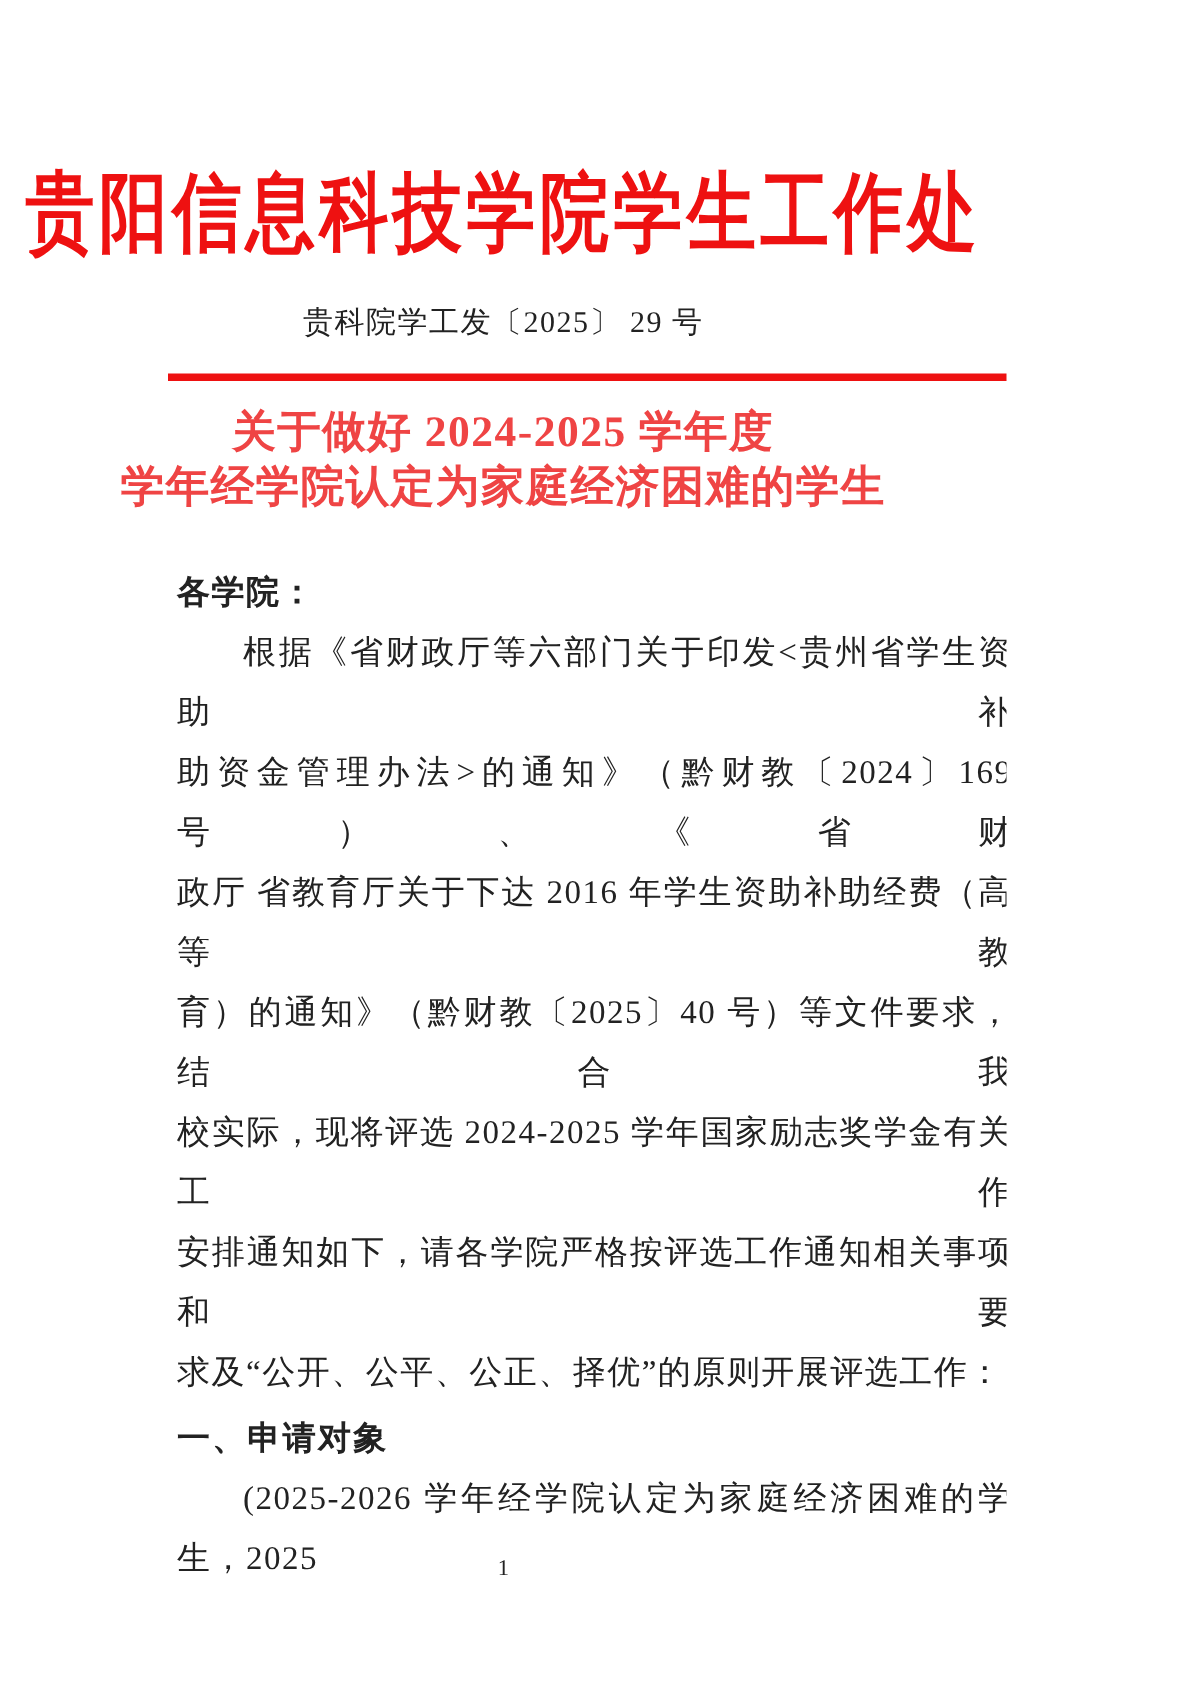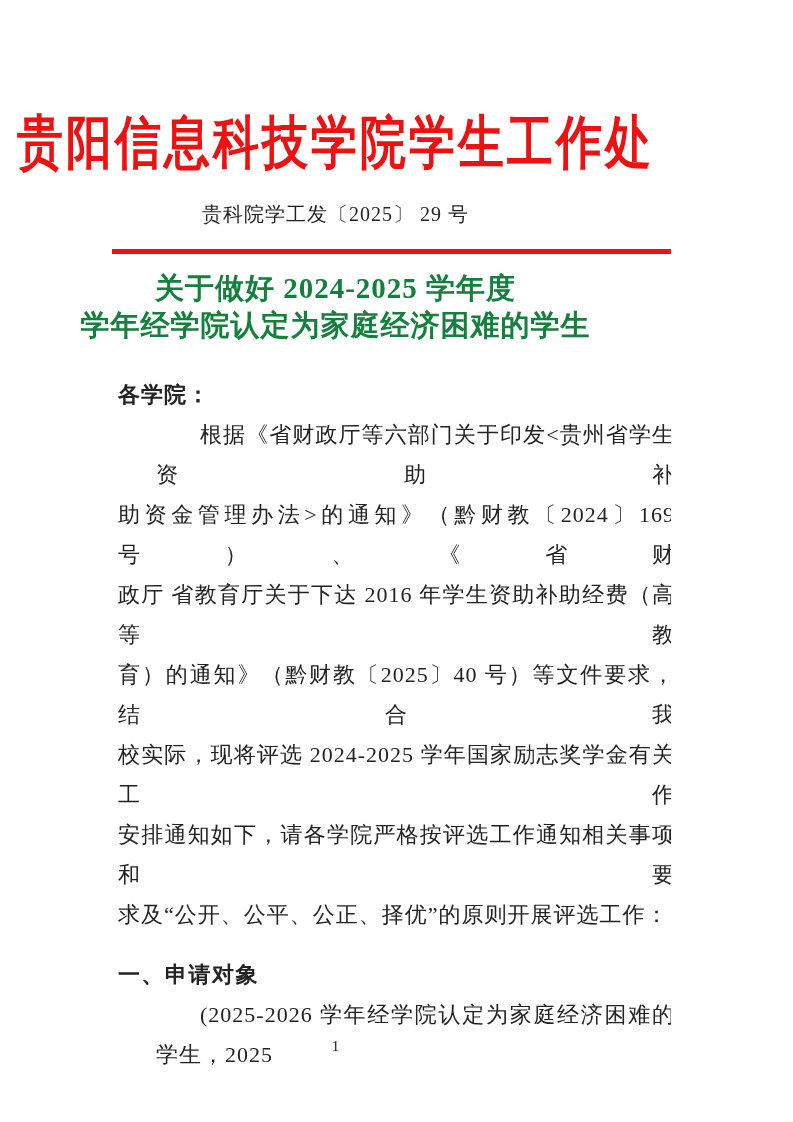--- a/index.html
+++ b/index.html
@@ -55,21 +55,21 @@
   
   .title {
     position: absolute;
     top: 270px;
     left: 0;
     width: 100%;
     text-align: center;
     font-size: 29px;
     line-height: 37px;
     font-weight: bold;
-    color: #15803d;
+    color: #ef4444;
     letter-spacing: 1px;
   }
   
   .body-col {
     position: absolute;
     top: 375px;
     left: 118px;
     width: 557px;
     font-size: 22px;
     line-height: 40px;
@@ -78,28 +78,28 @@
   .salutation {
     font-family: Liberation Sans, sans-serif;
     font-weight: bold;
     letter-spacing: 1px;
   }
   .para .line {
     text-align: justify;
     text-align-last: justify;
     letter-spacing: 1px;
   }
-  .para .line:first-child { text-indent: 2em; margin-left: 38px; }
+  .para .line:first-child { text-indent: 2em; }
   .para .line:last-child  { text-align-last: left; }
   .heading {
     font-family: "Liberation Sans", "DejaVu Sans", sans-serif;
     font-weight: bold;
     letter-spacing: 1.5px;
   }
-  .heading-1 { margin-top: 20px; }
+  .heading-1 { margin-top: 4px; }
   
   .page-number {
     position: absolute;
     top: 1038px;
     left: 0;
     width: 100%;
     text-align: center;
     font-size: 15px;
     color: #222222;
   }

